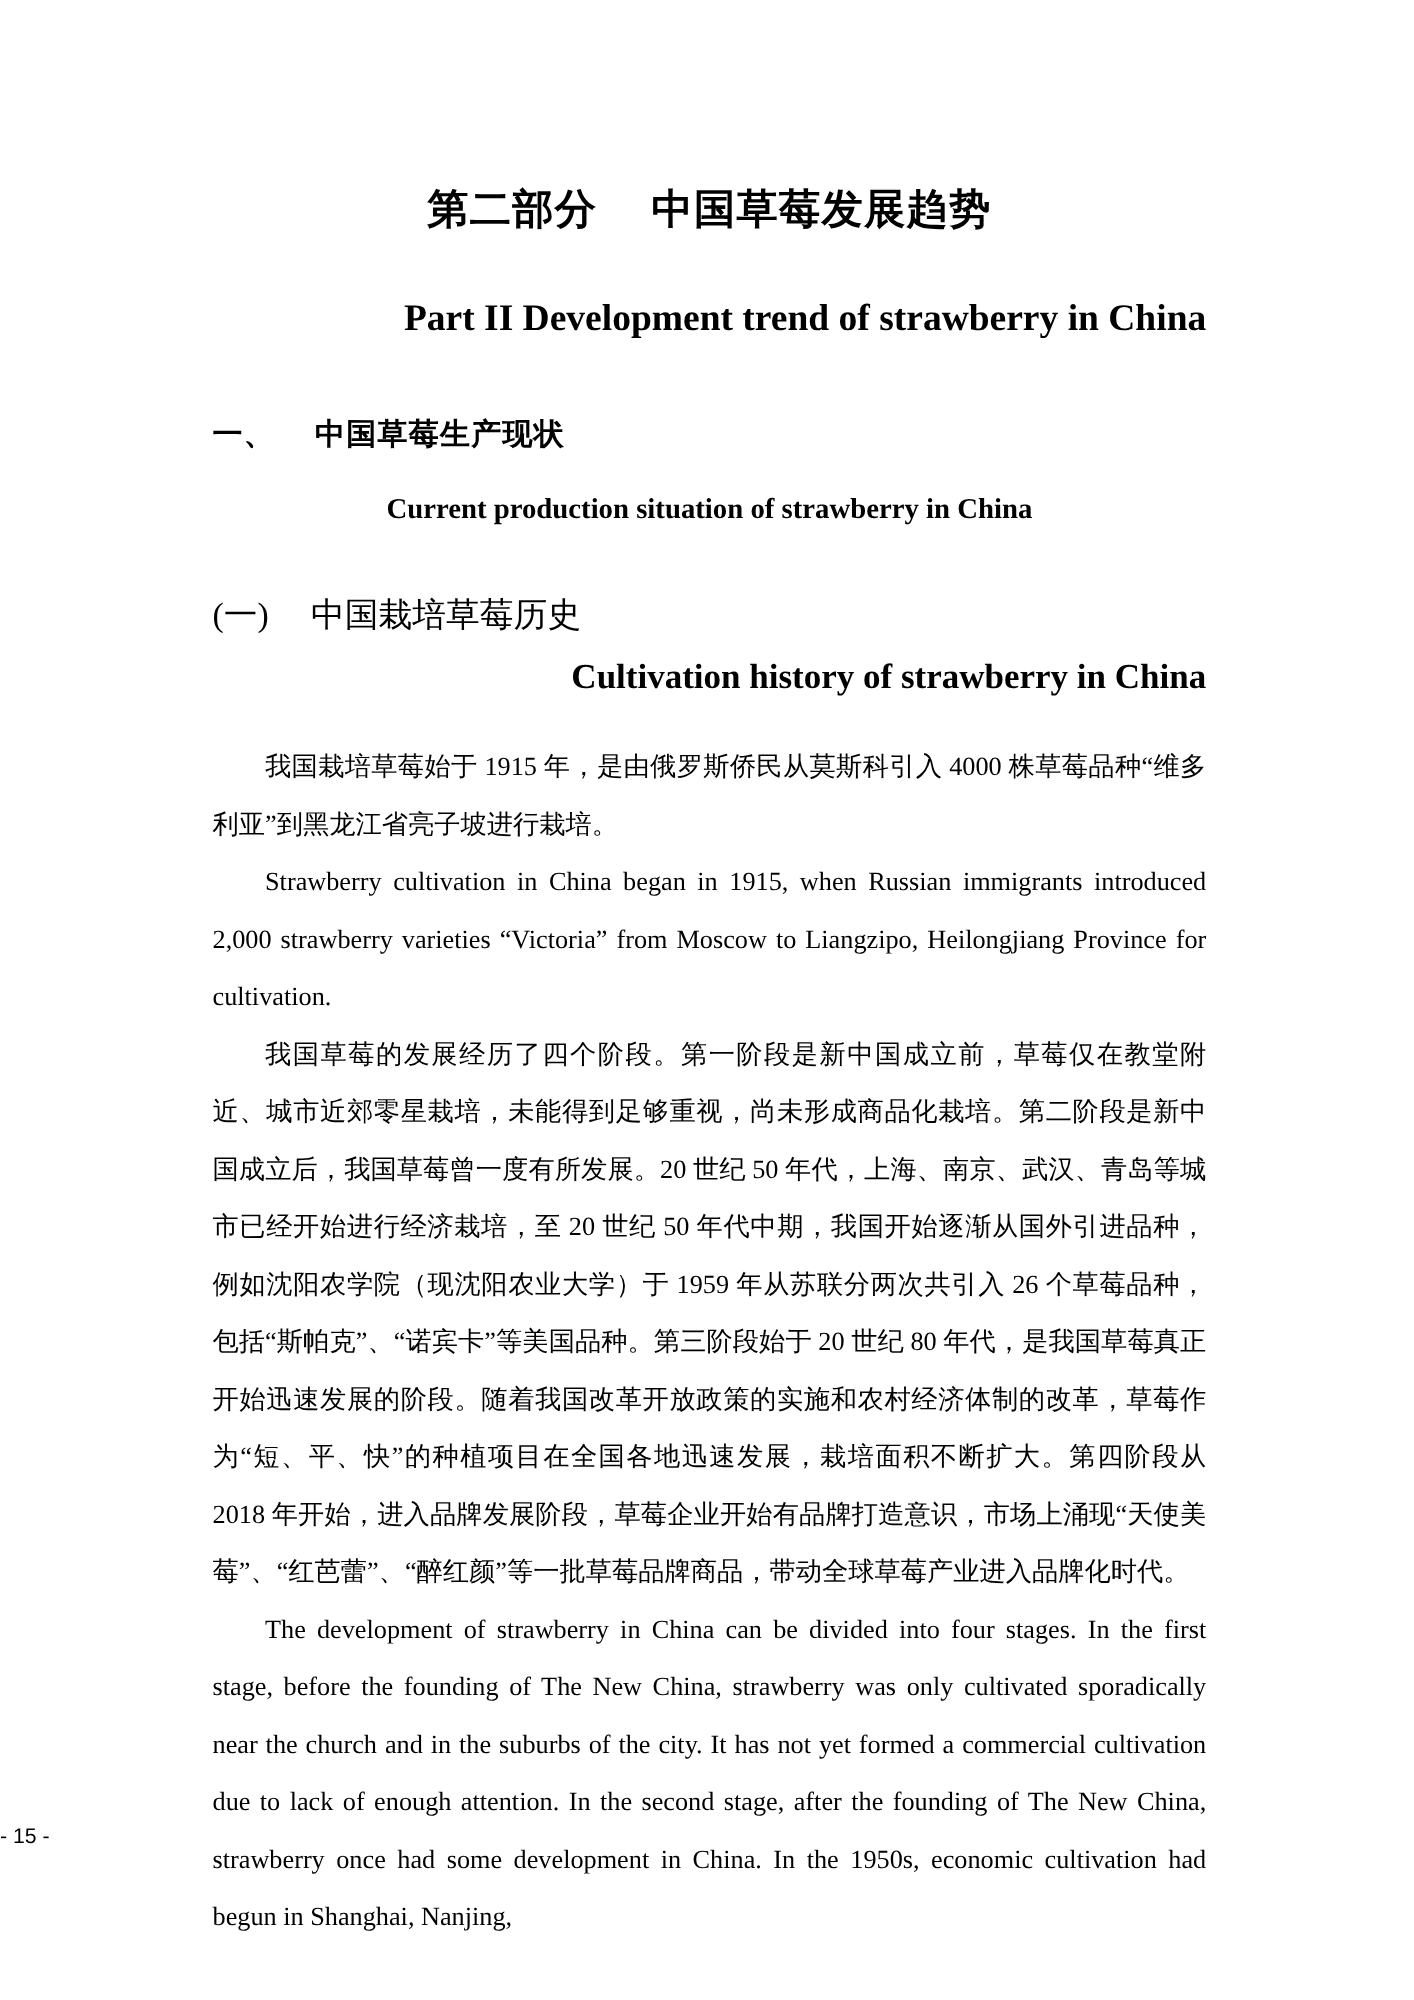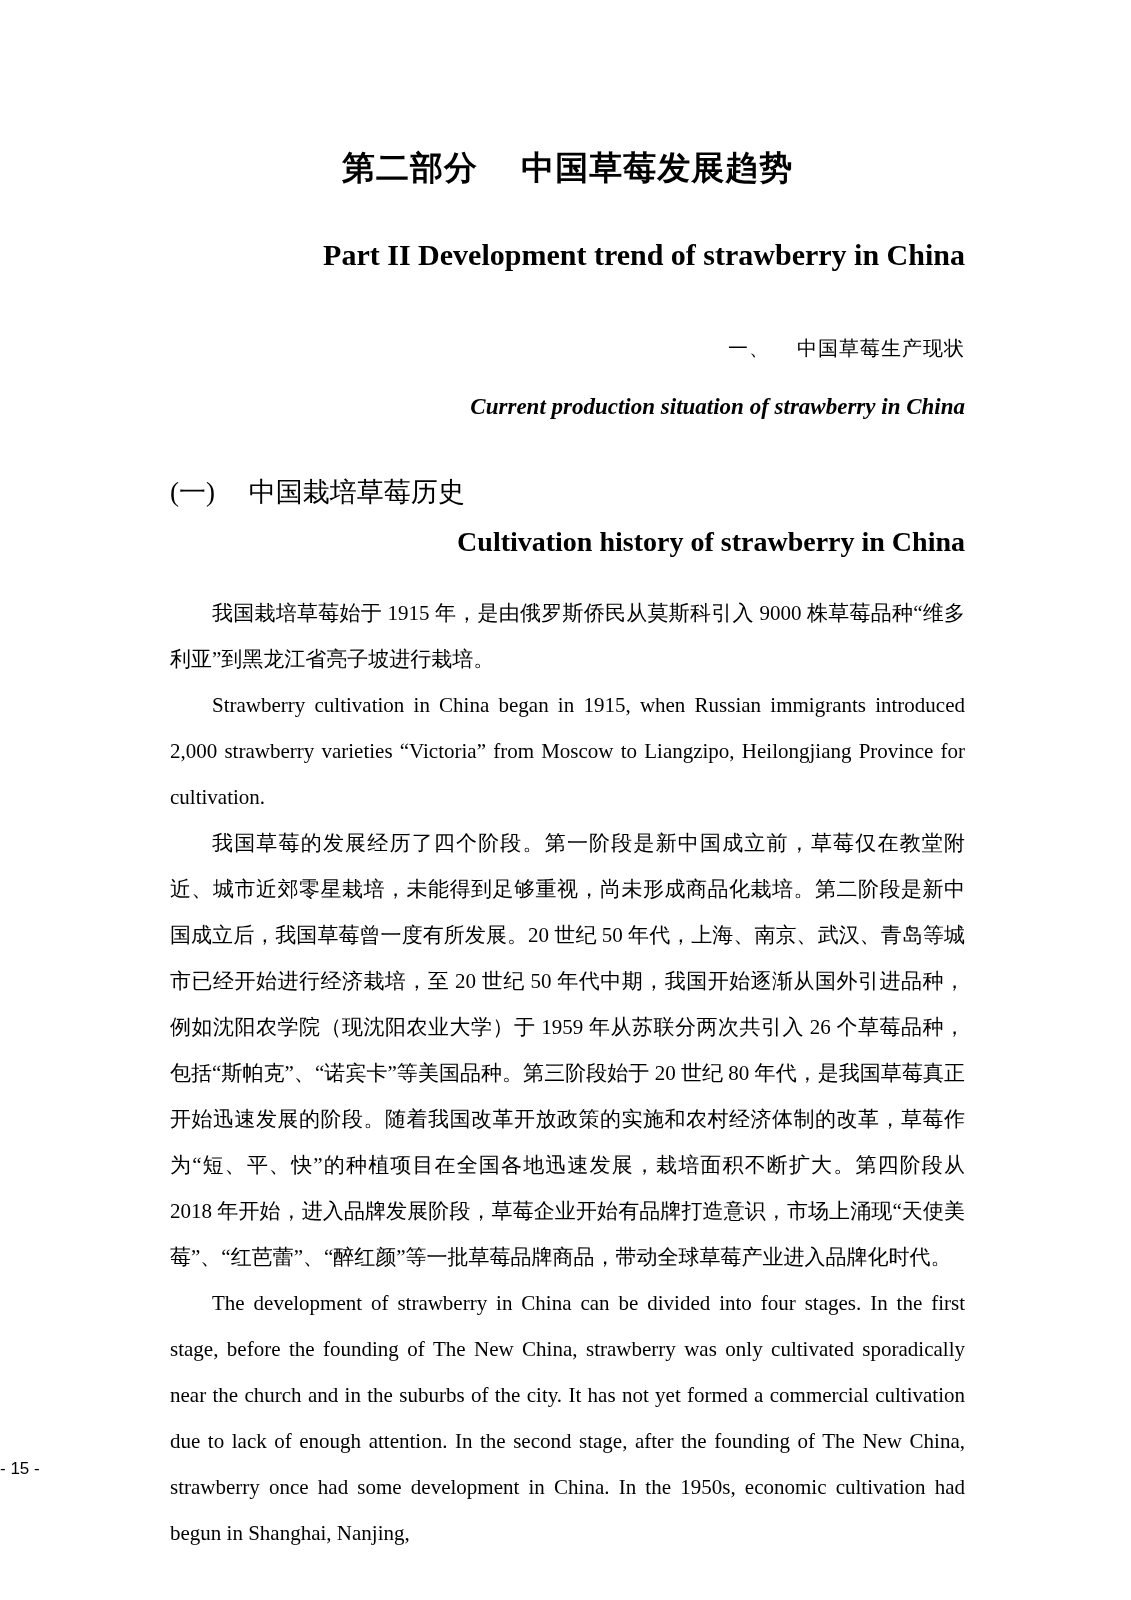--- a/index.html
+++ b/index.html
@@ -30,33 +30,32 @@
   }
   .title-en {
     margin: 36px 0 0 0;
     font-size: 30px;
     line-height: 46px;
     font-weight: 700;
     text-align: right;
   }
   .section-zh {
     margin: 48px 0 0 0;
-    font-size: 20px;
+    font-size: 24px;
     line-height: 44px;
-    font-weight: 400;
-    text-align: right;
+    font-weight: 700;
+    text-align: left;
     letter-spacing: 1px;
   }
   .section-en {
     margin: 18px 0 0 0;
     font-size: 23px;
     line-height: 38px;
     font-weight: 700;
-    text-align: right;
-    font-style: italic;
+    text-align: center;
   }
   .subsection-zh {
     margin: 44px 0 0 0;
     font-size: 27px;
     line-height: 44px;
     font-weight: 400;
     text-align: left;
   }
   .subsection-en {
     margin: 12px 0 16px 80px;
@@ -98,21 +97,21 @@
 
   <h3 class="section-zh">一、 　中国草莓生产现状</h3>
 
   <h4 class="section-en">Current production situation of strawberry in China</h4>
 
   <h5 class="subsection-zh">(一)　 中国栽培草莓历史</h5>
 
   <h6 class="subsection-en">Cultivation history of strawberry in China</h6>
 
   <div class="body-text">
-    <p>我国栽培草莓始于 1915 年，是由俄罗斯侨民从莫斯科引入 9000 株草莓品种“维多利亚”到黑龙江省亮子坡进行栽培。</p>
+    <p>我国栽培草莓始于 1915 年，是由俄罗斯侨民从莫斯科引入 4000 株草莓品种“维多利亚”到黑龙江省亮子坡进行栽培。</p>
     <p>Strawberry cultivation in China began in 1915, when Russian immigrants introduced 2,000 strawberry varieties “Victoria” from Moscow to Liangzipo, Heilongjiang Province for cultivation.</p>
     <p>我国草莓的发展经历了四个阶段。第一阶段是新中国成立前，草莓仅在教堂附近、城市近郊零星栽培，未能得到足够重视，尚未形成商品化栽培。第二阶段是新中国成立后，我国草莓曾一度有所发展。20 世纪 50 年代，上海、南京、武汉、青岛等城市已经开始进行经济栽培，至 20 世纪 50 年代中期，我国开始逐渐从国外引进品种，例如沈阳农学院（现沈阳农业大学）于 1959 年从苏联分两次共引入 26 个草莓品种，包括“斯帕克”、“诺宾卡”等美国品种。第三阶段始于 20 世纪 80 年代，是我国草莓真正开始迅速发展的阶段。随着我国改革开放政策的实施和农村经济体制的改革，草莓作为“短、平、快”的种植项目在全国各地迅速发展，栽培面积不断扩大。第四阶段从 2018 年开始，进入品牌发展阶段，草莓企业开始有品牌打造意识，市场上涌现“天使美莓”、“红芭蕾”、“醉红颜”等一批草莓品牌商品，带动全球草莓产业进入品牌化时代。</p>
     <p>The development of strawberry in China can be divided into four stages. In the first stage, before the founding of The New China, strawberry was only cultivated sporadically near the church and in the suburbs of the city. It has not yet formed a commercial cultivation due to lack of enough attention. In the second stage, after the founding of The New China, strawberry once had some development in China. In the 1950s, economic cultivation had begun in Shanghai, Nanjing,</p>
   </div>
 
   <div class="page-footer">- 15 -</div>
 
 </div>
 
 </body></html>

